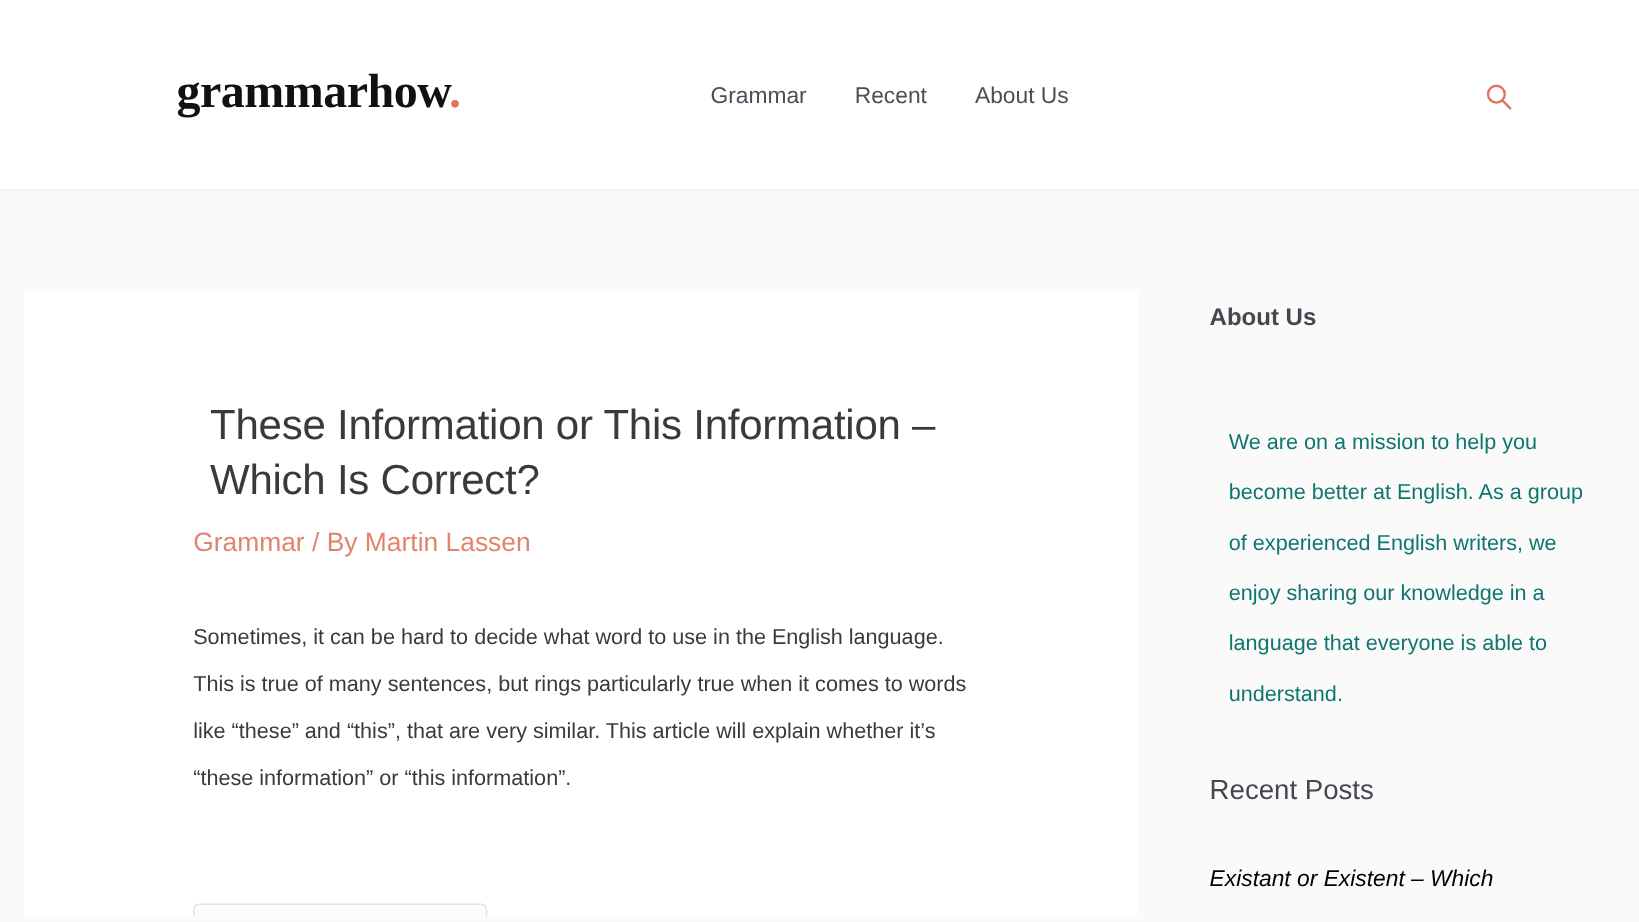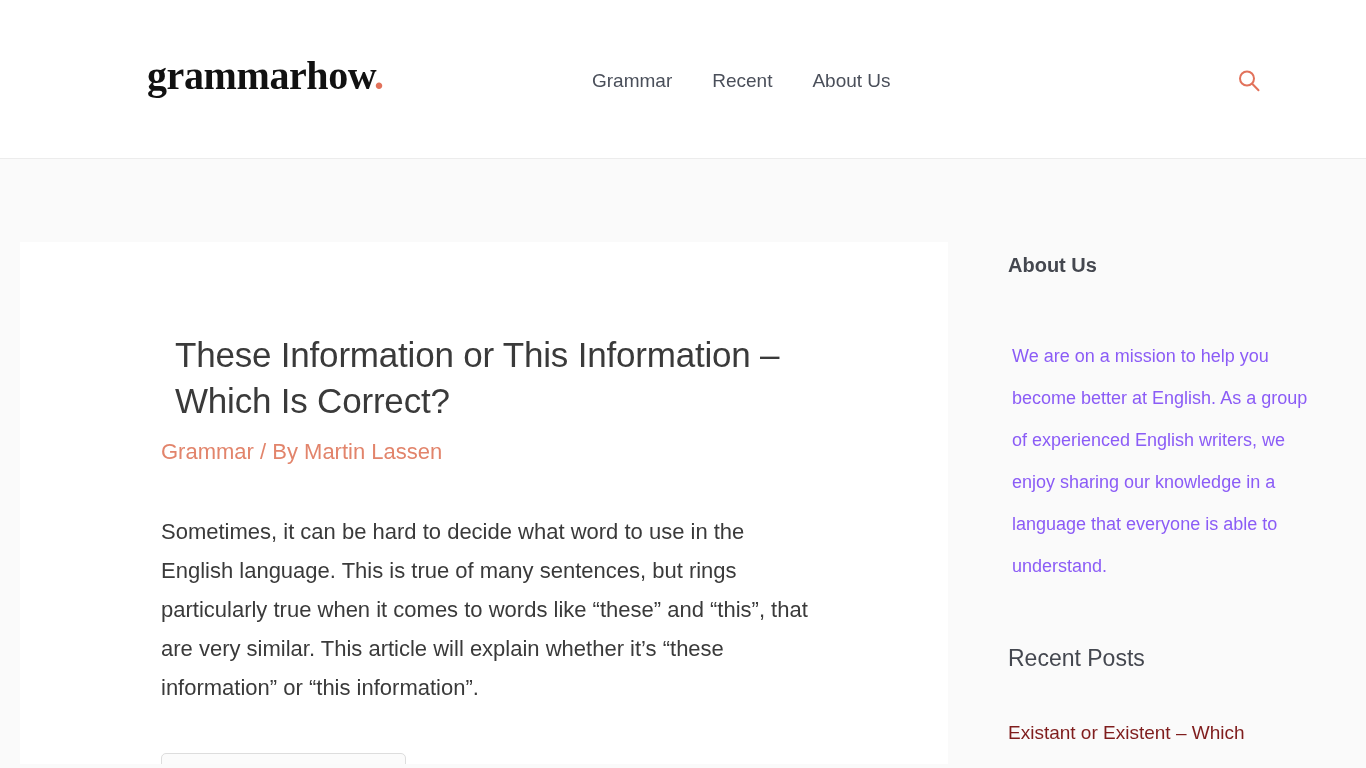--- a/index.html
+++ b/index.html
@@ -120,21 +120,21 @@
   }
   .entry-meta .sep { color: #e2846b; }
   .entry-content {
     position: absolute;
     left: 141px;
     top: 270px;
     width: 655px;
   }
   .entry-content p {
     margin: 0;
-    font-size: 22px;
+    font-size: 18px;
     line-height: 39px;
     color: #3a3a3a;
   }
   .toc-box {
     position: absolute;
     left: 141px;
     top: 511px;
     width: 245px;
     height: 40px;
     background: #fbfbfb;
@@ -158,24 +158,24 @@
     font-size: 20px;
     font-weight: 700;
     color: #44474f;
     line-height: 28px;
   }
   .widget-text {
     position: absolute;
     left: 0;
     top: 172px;
     width: 310px;
-    margin: 4px;
+    margin: 16px;
     font-size: 18px;
     line-height: 42px;
-    color: #8b5cf6;
+    color: #0f766e;
   }
   .widget-title-light {
     position: absolute;
     left: 0;
     top: 481px;
     margin: 0;
     font-size: 23px;
     font-weight: 400;
     color: #44474f;
     line-height: 36px;
@@ -186,23 +186,24 @@
     top: 559px;
     width: 320px;
     margin: 0;
     padding: 0;
     list-style: none;
   }
   .recent-list li { margin: 0 0 18px 0; }
   .recent-list a {
     font-size: 19px;
     line-height: 30px;
-    color: #7f1d1d;
-    text-decoration: none;
-    cursor: pointer;
+    color: #000000;
+    text-decoration: none;
+    cursor: pointer;
+    font-style: italic;
   }
 </style>
 </head>
 <body>
 
 <header class="site-header">
 
   <a class="logo" href="#"><span>grammarhow</span><span class="dot">.</span></a>
 
   <nav class="main-nav">

